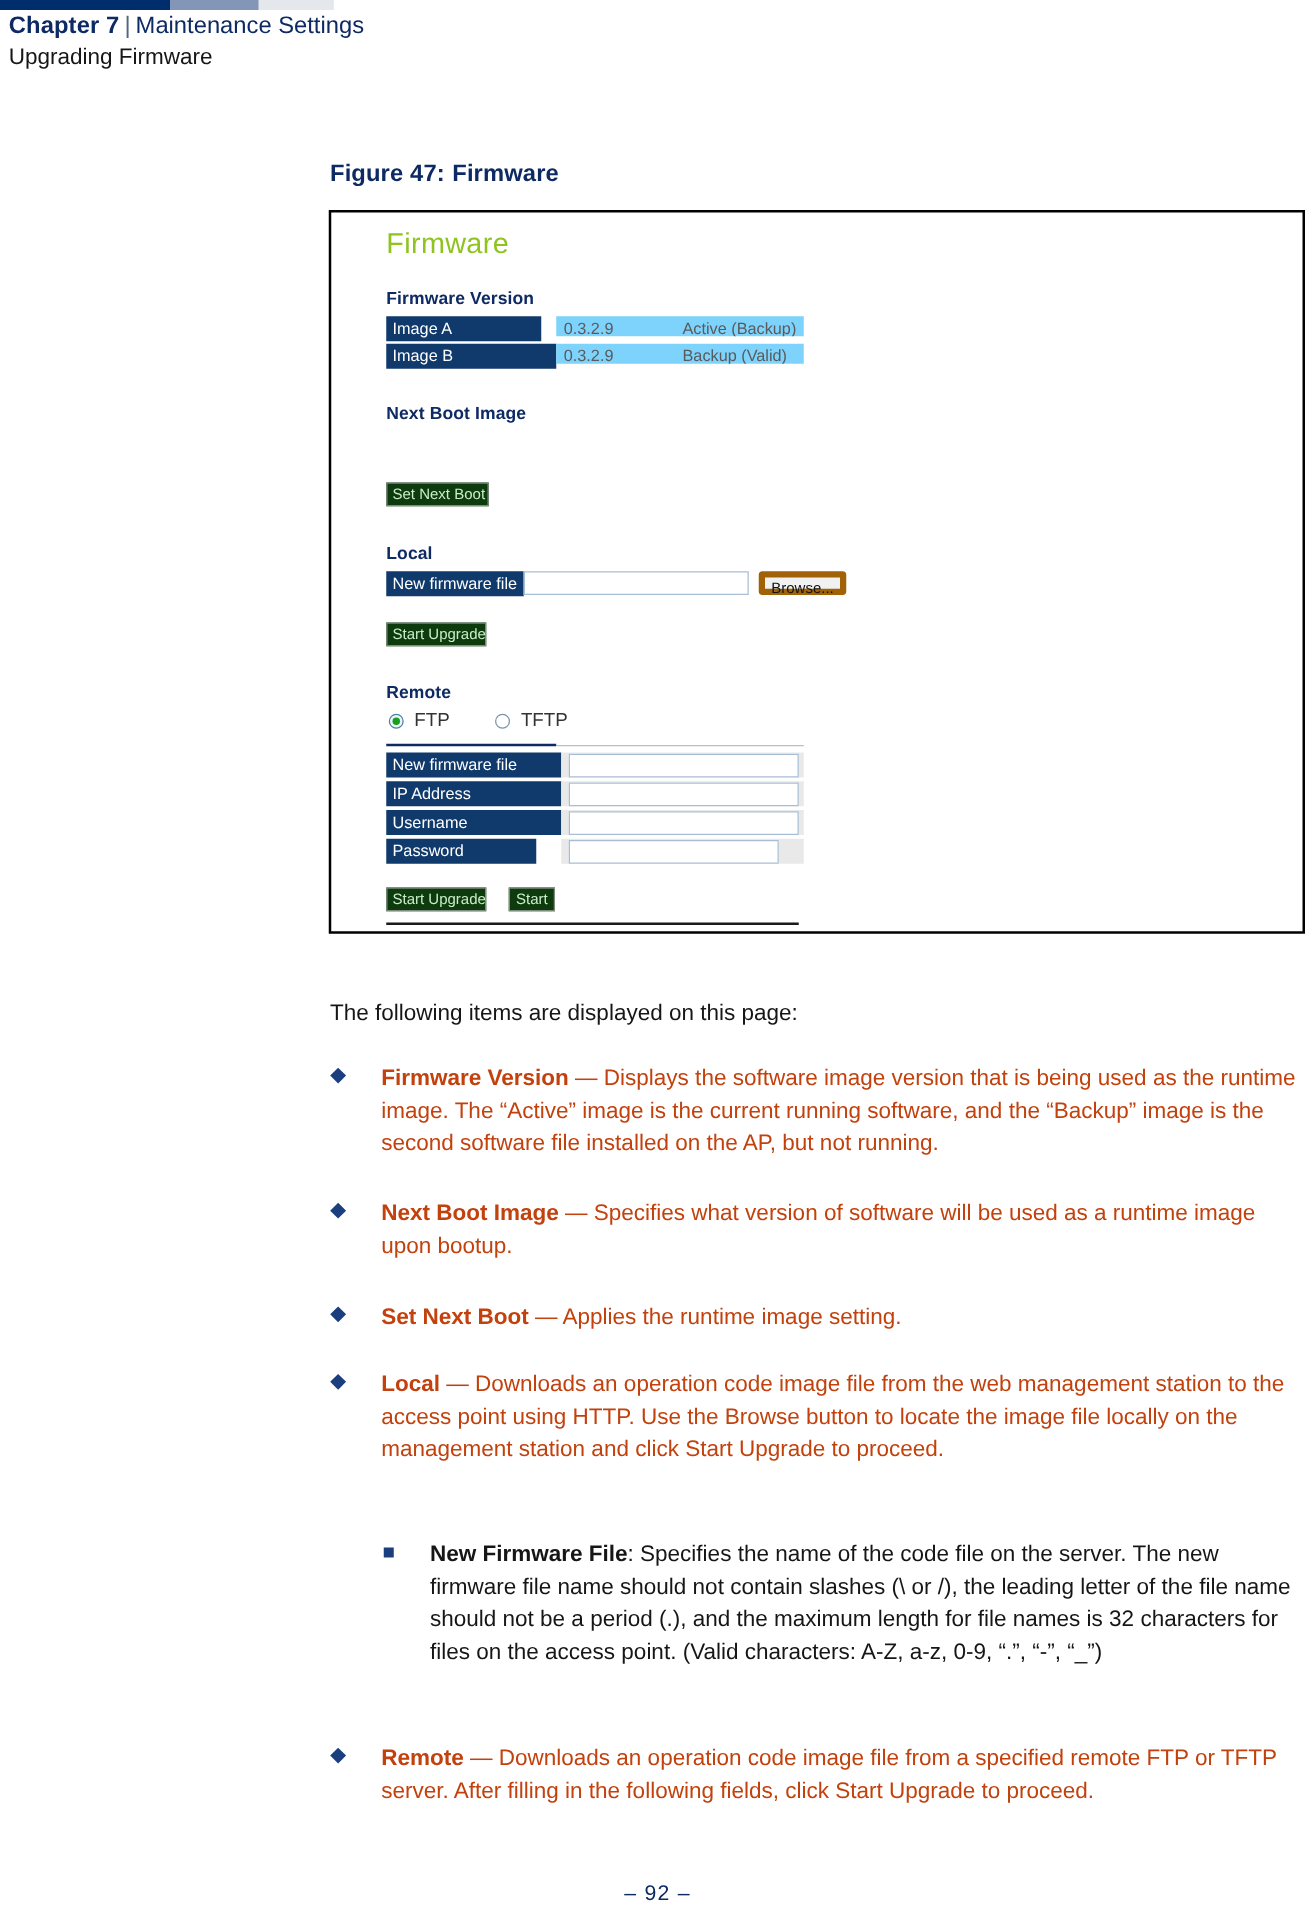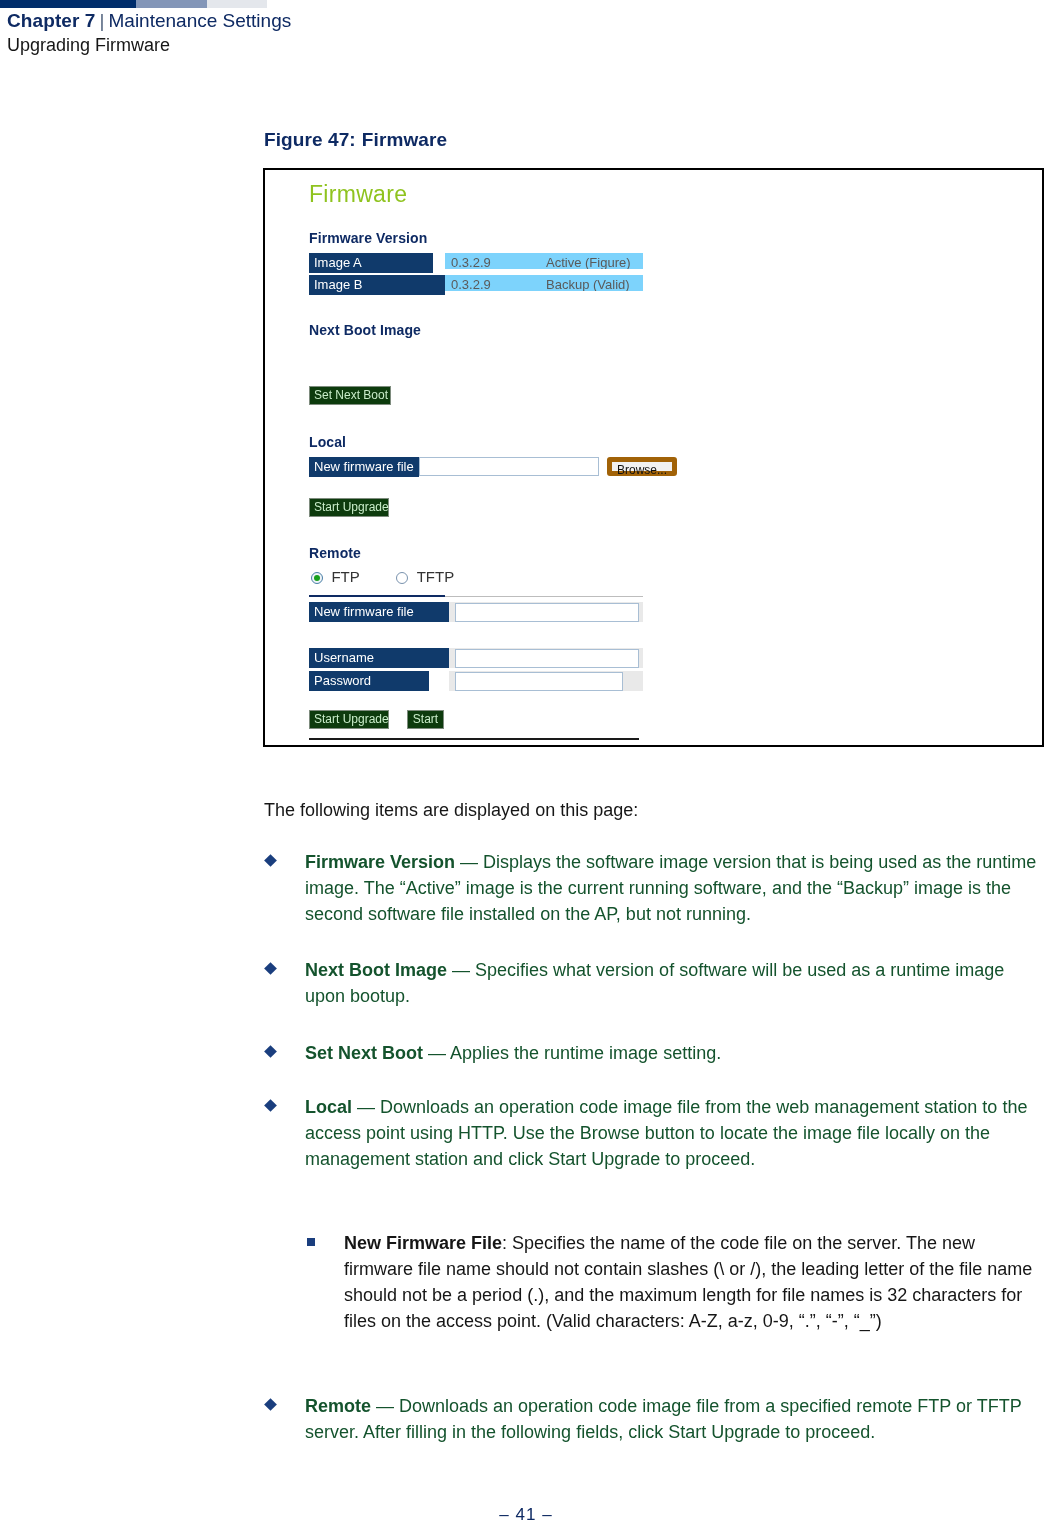--- a/index.html
+++ b/index.html
@@ -128,21 +128,21 @@
   }
 
   
   .body-intro {
     position: absolute; left: 264px; top: 798px;
     width: 770px; font-size: 18px; line-height: 25px; color: #161616;
   }
 
   .bullet {
     position: absolute; left: 264px; width: 776px;
-    font-size: 18px; line-height: 26px; color: #14532d;
+    font-size: 18px; line-height: 26px; color: #c2410c;
   }
   .bullet .dia {
     position: absolute; left: 2px; top: 7px;
     width: 9px; height: 9px; background: #1a3e7e;
     transform: rotate(45deg);
   }
   .bullet .btext { display: block; margin-left: 41px; }
   .bullet b { font-weight: bold; }
 
   .subbullet {
@@ -183,21 +183,21 @@
 <div class="figure-box">
   <div class="ui">
 
     <div class="ui-title">Firmware</div>
 
     <div class="sec-head" style="left:44px; top:60px;">Firmware Version</div>
 
     <div class="row" style="left:44px; top:83px; width:334px;">
       <div class="cell-lbl" style="width:124px;">Image A</div>
       <div class="cell-val" style="left:136px; width:95px;">0.3.2.9</div>
-      <div class="cell-val" style="left:231px; width:103px;">Active (Figure)</div>
+      <div class="cell-val" style="left:231px; width:103px;">Active (Backup)</div>
     </div>
 
     <div class="row" style="left:44px; top:105px; width:334px;">
       <div class="cell-lbl" style="width:136px;">Image B</div>
       <div class="cell-val" style="left:136px; width:95px;">0.3.2.9</div>
       <div class="cell-val" style="left:231px; width:103px;">Backup (Valid)</div>
     </div>
 
     <div class="sec-head" style="left:44px; top:152px;">Next Boot Image</div>
 
@@ -229,20 +229,25 @@
 
     <div class="hr-blue" style="left:44px; top:425px; width:136px;"></div>
     <div class="hr-grey" style="left:180px; top:426px; width:198px;"></div>
 
     <div class="row" style="left:44px; top:432px; width:334px;">
       <div class="cell-lbl" style="width:140px;">New firmware file</div>
       <div class="cell-pad" style="left:140px; width:194px;"></div>
       <div class="tinput" style="left:146px; top:1px; width:184px;"></div>
     </div>
 
+    <div class="row" style="left:44px; top:455px; width:334px;">
+      <div class="cell-lbl" style="width:140px;">IP Address</div>
+      <div class="cell-pad" style="left:140px; width:194px;"></div>
+      <div class="tinput" style="left:146px; top:1px; width:184px;"></div>
+    </div>
 
     <div class="row" style="left:44px; top:478px; width:334px;">
       <div class="cell-lbl" style="width:140px;">Username</div>
       <div class="cell-pad" style="left:140px; width:194px;"></div>
       <div class="tinput" style="left:146px; top:1px; width:184px;"></div>
     </div>
 
     <div class="row" style="left:44px; top:501px; width:334px;">
       <div class="cell-lbl" style="width:120px;">Password</div>
       <div class="cell-pad" style="left:140px; width:194px;"></div>
@@ -281,13 +286,13 @@
 <div class="subbullet" style="top:1230px;">
   <span class="sq"></span>
   <span class="btext"><b>New Firmware File</b><span>: Specifies the name of the code file on the server. The new firmware file name should not contain slashes (\ or /), the leading letter of the file name should not be a period (.), and the maximum length for file names is 32 characters for files on the access point. (Valid characters: A-Z, a-z, 0-9, “.”, “-”, “_”)</span></span>
 </div>
 
 <div class="bullet" style="top:1393px;">
   <span class="dia"></span>
   <span class="btext"><b>Remote</b><span> — Downloads an operation code image file from a specified remote FTP or TFTP server. After filling in the following fields, click Start Upgrade to proceed.</span></span>
 </div>
 
-<div class="page-num">–  41  –</div>
+<div class="page-num">–  92  –</div>
 
 </body></html>

